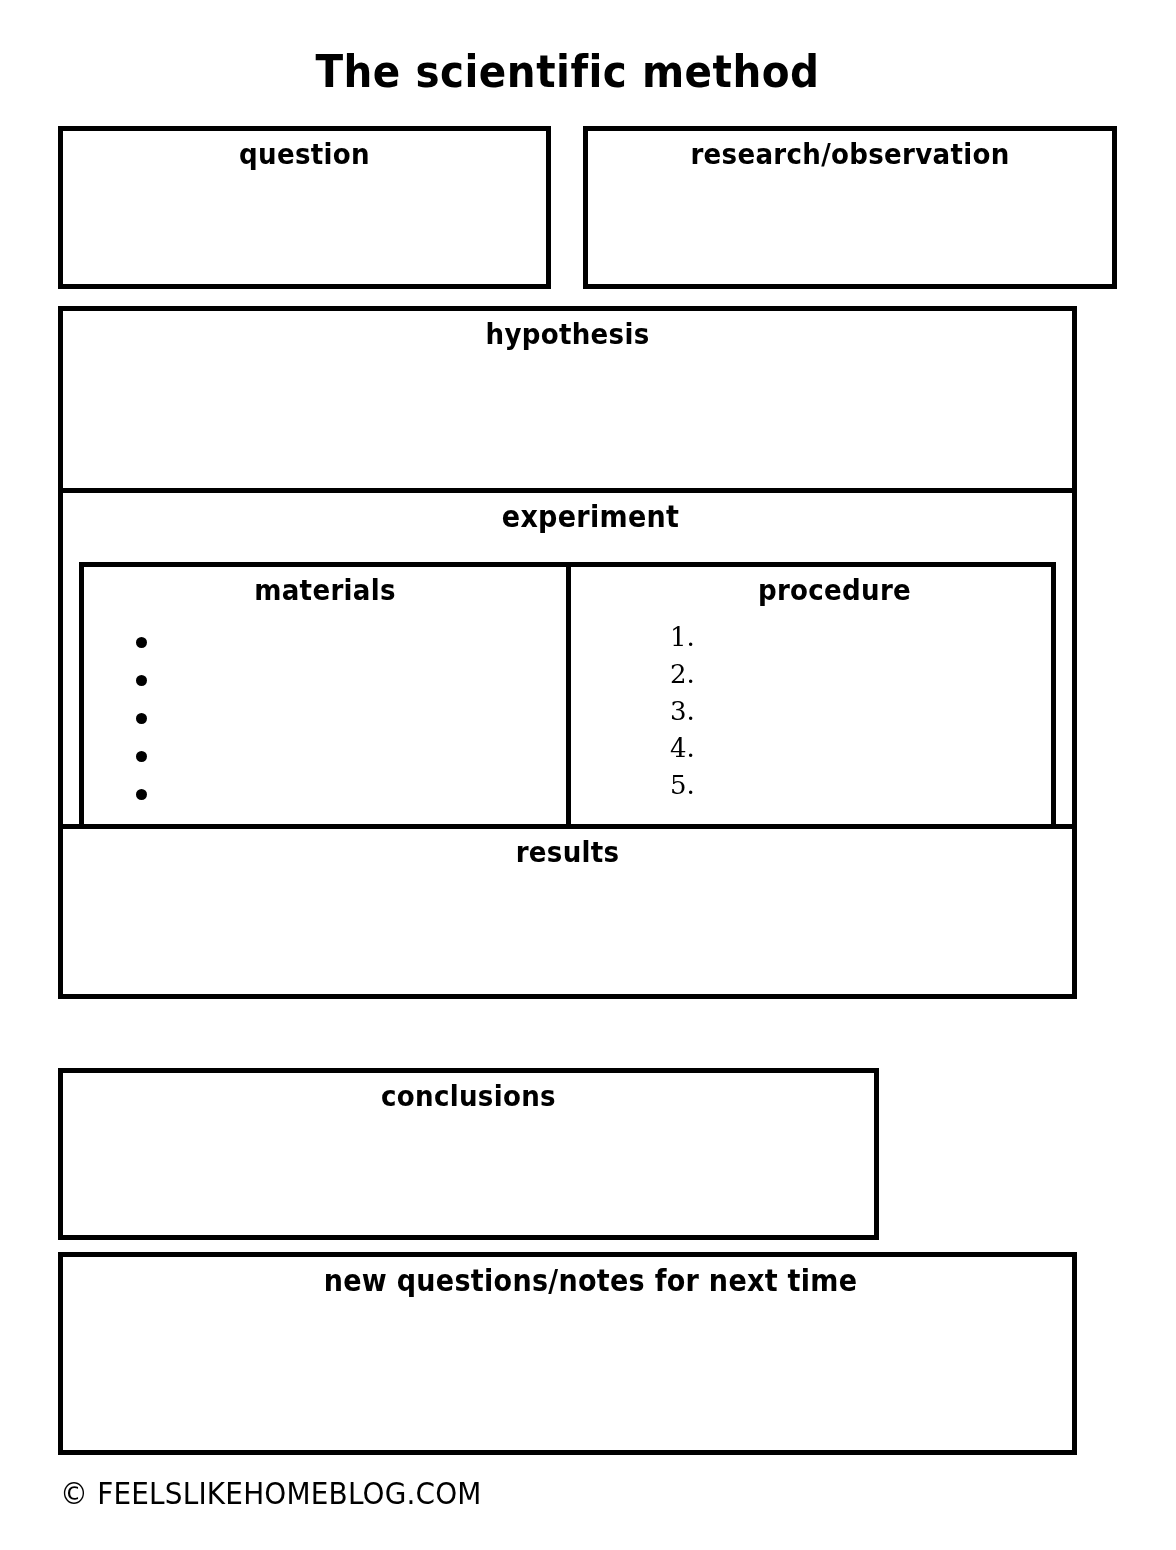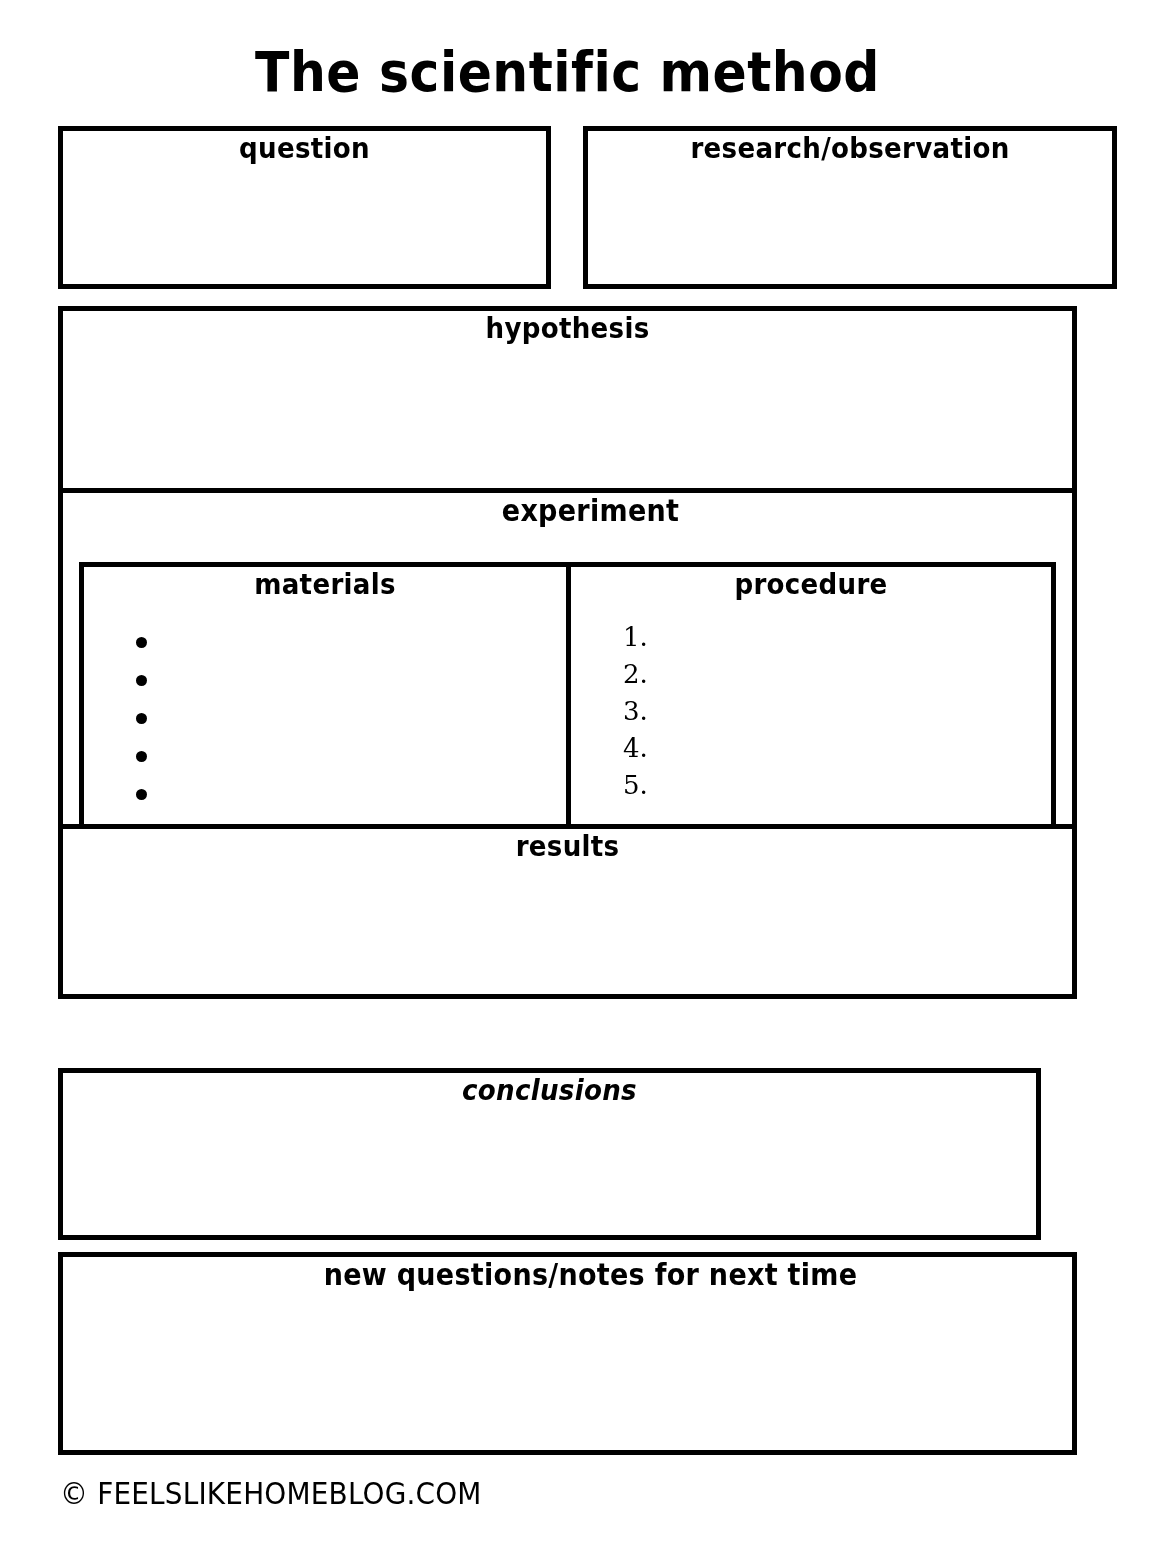--- a/index.html
+++ b/index.html
@@ -28,21 +28,21 @@
 
   
   .title {
     position: absolute;
     left: 58px;
     top: 44px;
     width: 1019px;
     text-align: center;
     font-family: "DejaVu Sans", sans-serif;
     font-weight: 700;
-    font-size: 56px;
+    font-size: 45px;
     line-height: 56px;
     letter-spacing: 0.5px;
     text-transform: lowercase;
     font-stretch: condensed;
     white-space: nowrap;
   }
   .title::first-letter { text-transform: uppercase; }
 
   
   .box {
@@ -54,50 +54,52 @@
   .box-title {
     width: 100%;
     text-align: center;
     font-family: "DejaVu Sans", sans-serif;
     font-weight: 700;
     font-size: 29px;
     line-height: 34px;
     letter-spacing: 0.3px;
     text-transform: lowercase;
     font-stretch: condensed;
+    padding-top: 6px;
     white-space: nowrap;
   }
 
   .box-title.big {
     font-size: 30px;
     line-height: 36px;
     margin-left: 23px;
   }
 
   .box-body { width: 100%; }
 
   
   #question-box      { left: 58px;  top: 126px;  width: 493px;  height: 163px; }
   #research-box      { left: 583px; top: 126px;  width: 534px;  height: 163px; }
   #hypothesis-box    { left: 58px;  top: 306px;  width: 1019px; height: 208px; }
   #experiment-box    { left: 58px;  top: 488px;  width: 1019px; height: 359px; }
   #results-box       { left: 58px;  top: 824px;  width: 1019px; height: 175px; }
-  #conclusions-box   { left: 58px;  top: 1068px; width: 983px; height: 172px; font-style: italic; }
+  #conclusions-box   { left: 58px;  top: 1068px; width: 821px; height: 172px; }
   #newquestions-box  { left: 58px;  top: 1252px; width: 1019px; height: 203px; }
 
   
   #experiment-inner {
     position: absolute;
     left: 16px;
     top: 69px;
     width: 977px;
     height: 275px;
     border: 5px solid #000;
     display: flex;
     background: #fff;
+    gap: 47px;
   }
 
   .inner-col {
     height: 100%;
     position: relative;
   }
 
   #materials-col {
     width: 487px;
     border-right: 5px solid #000;

